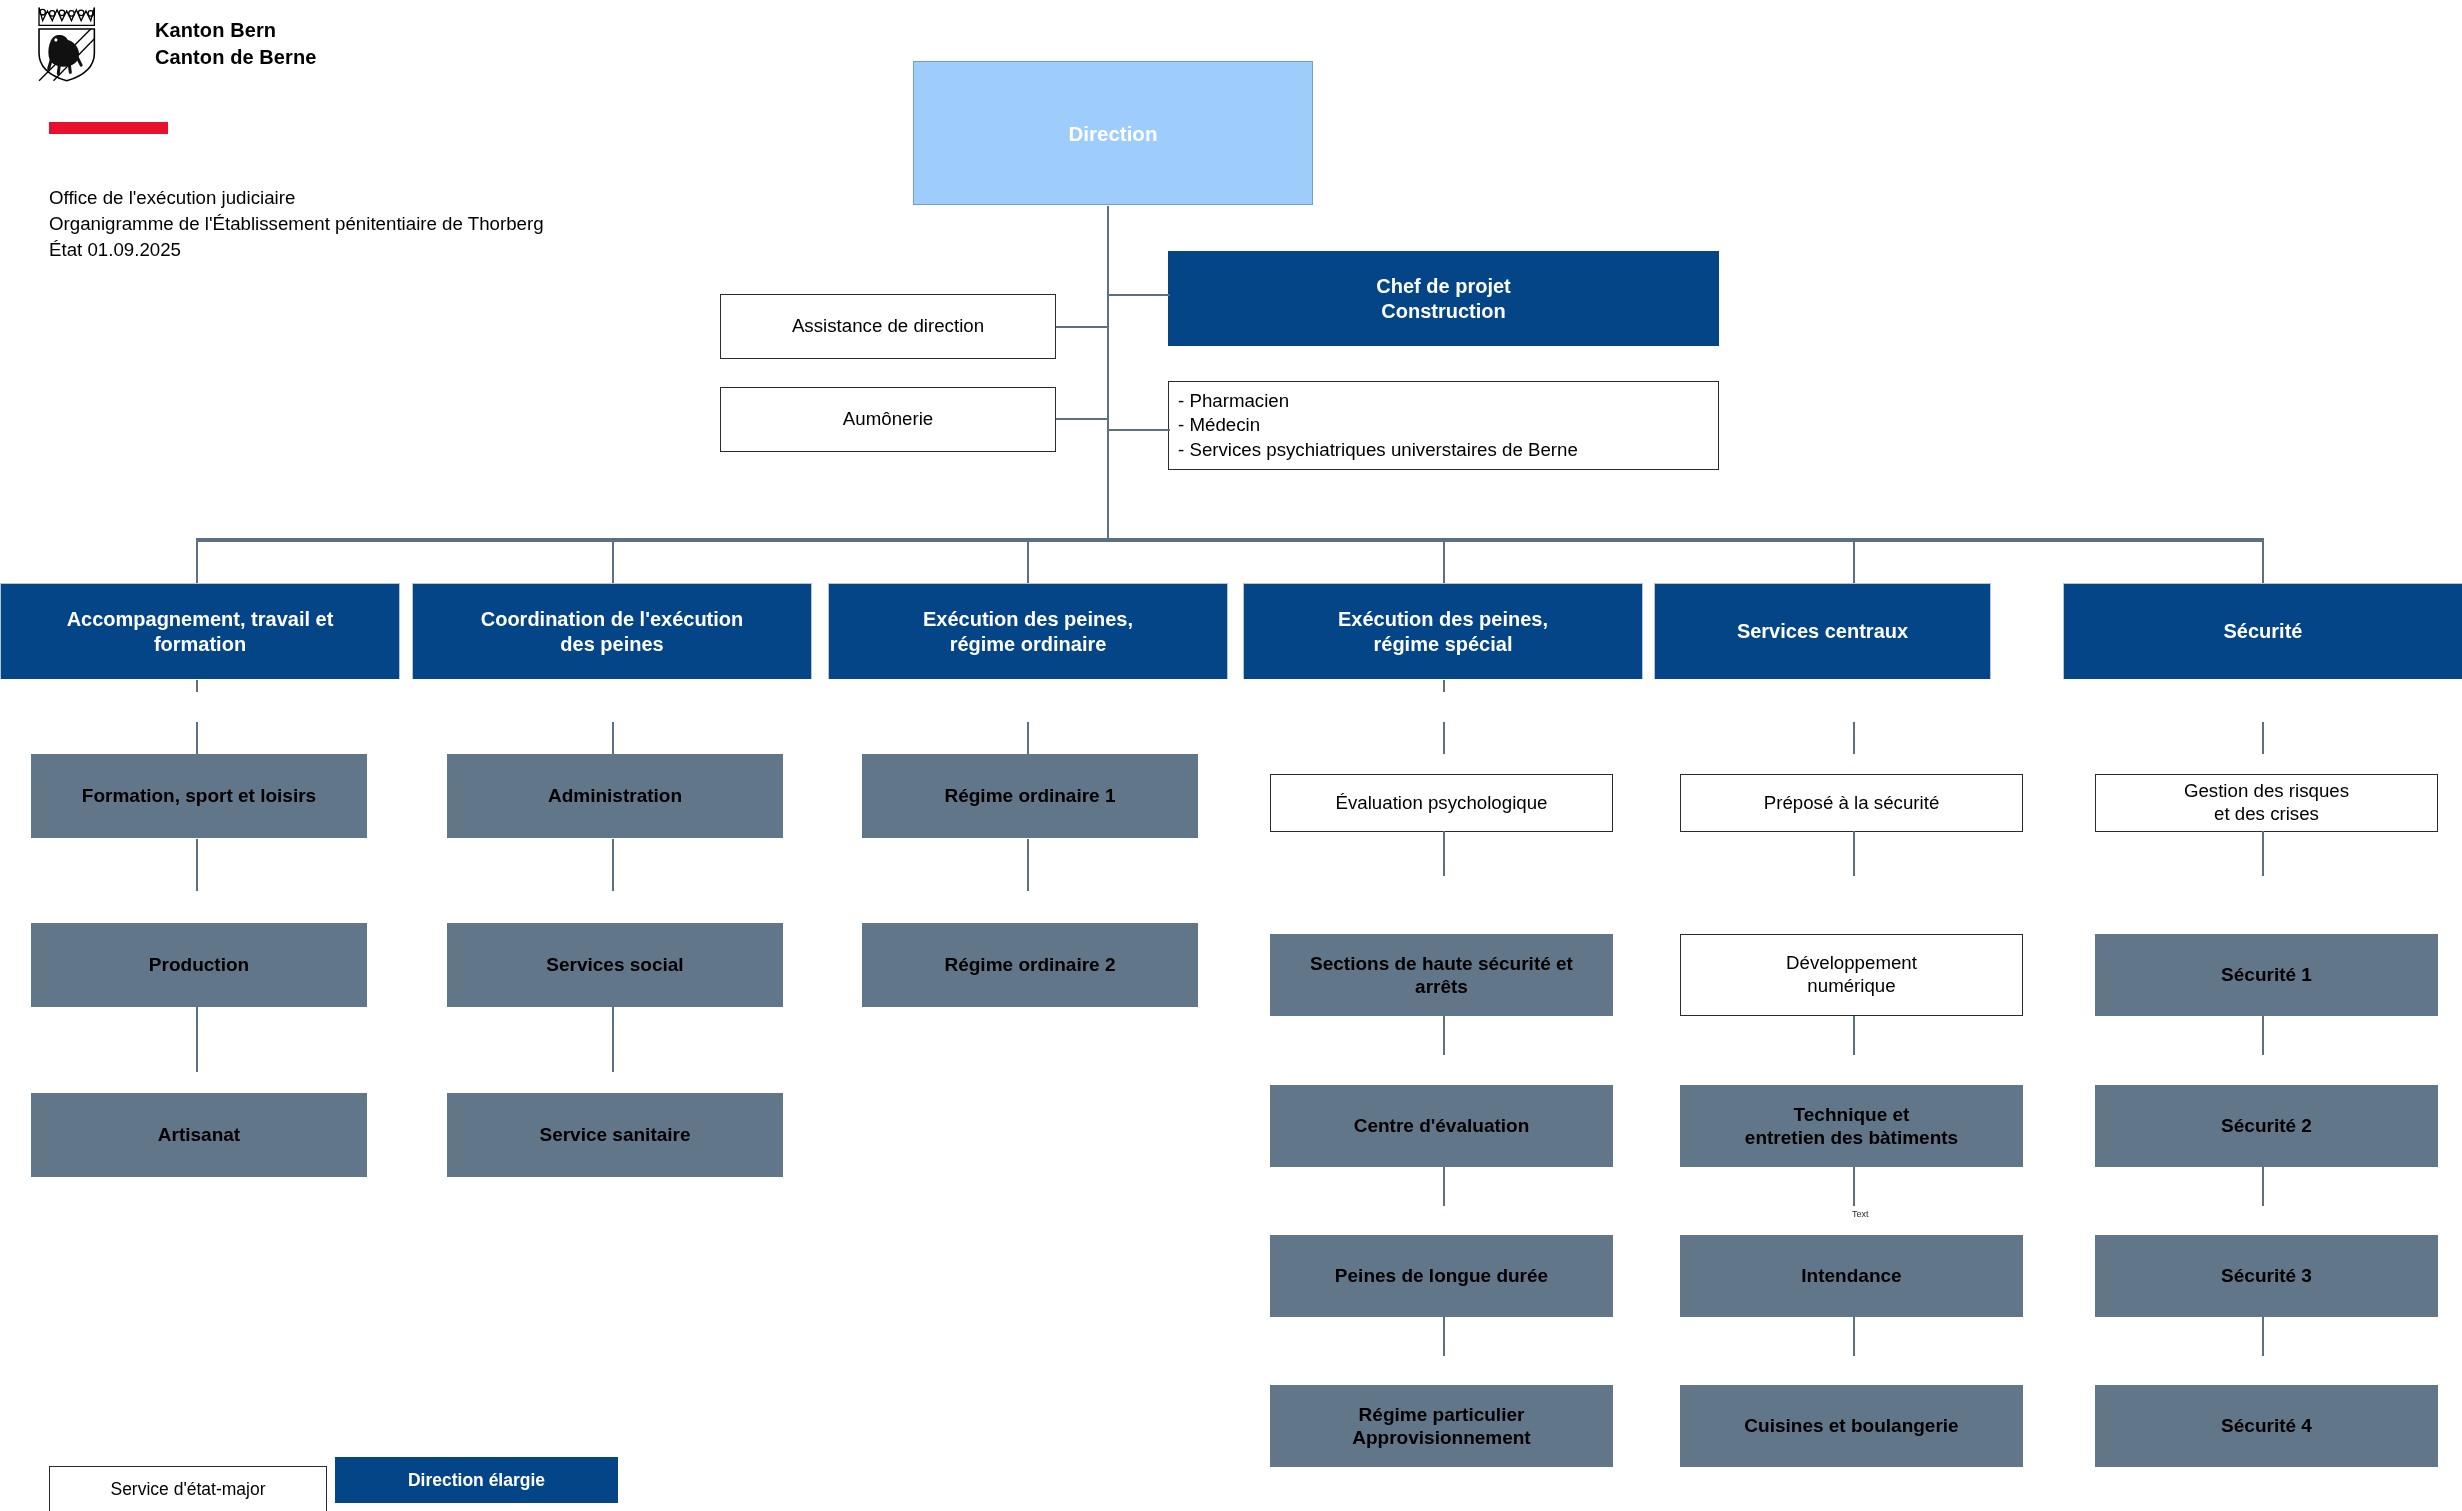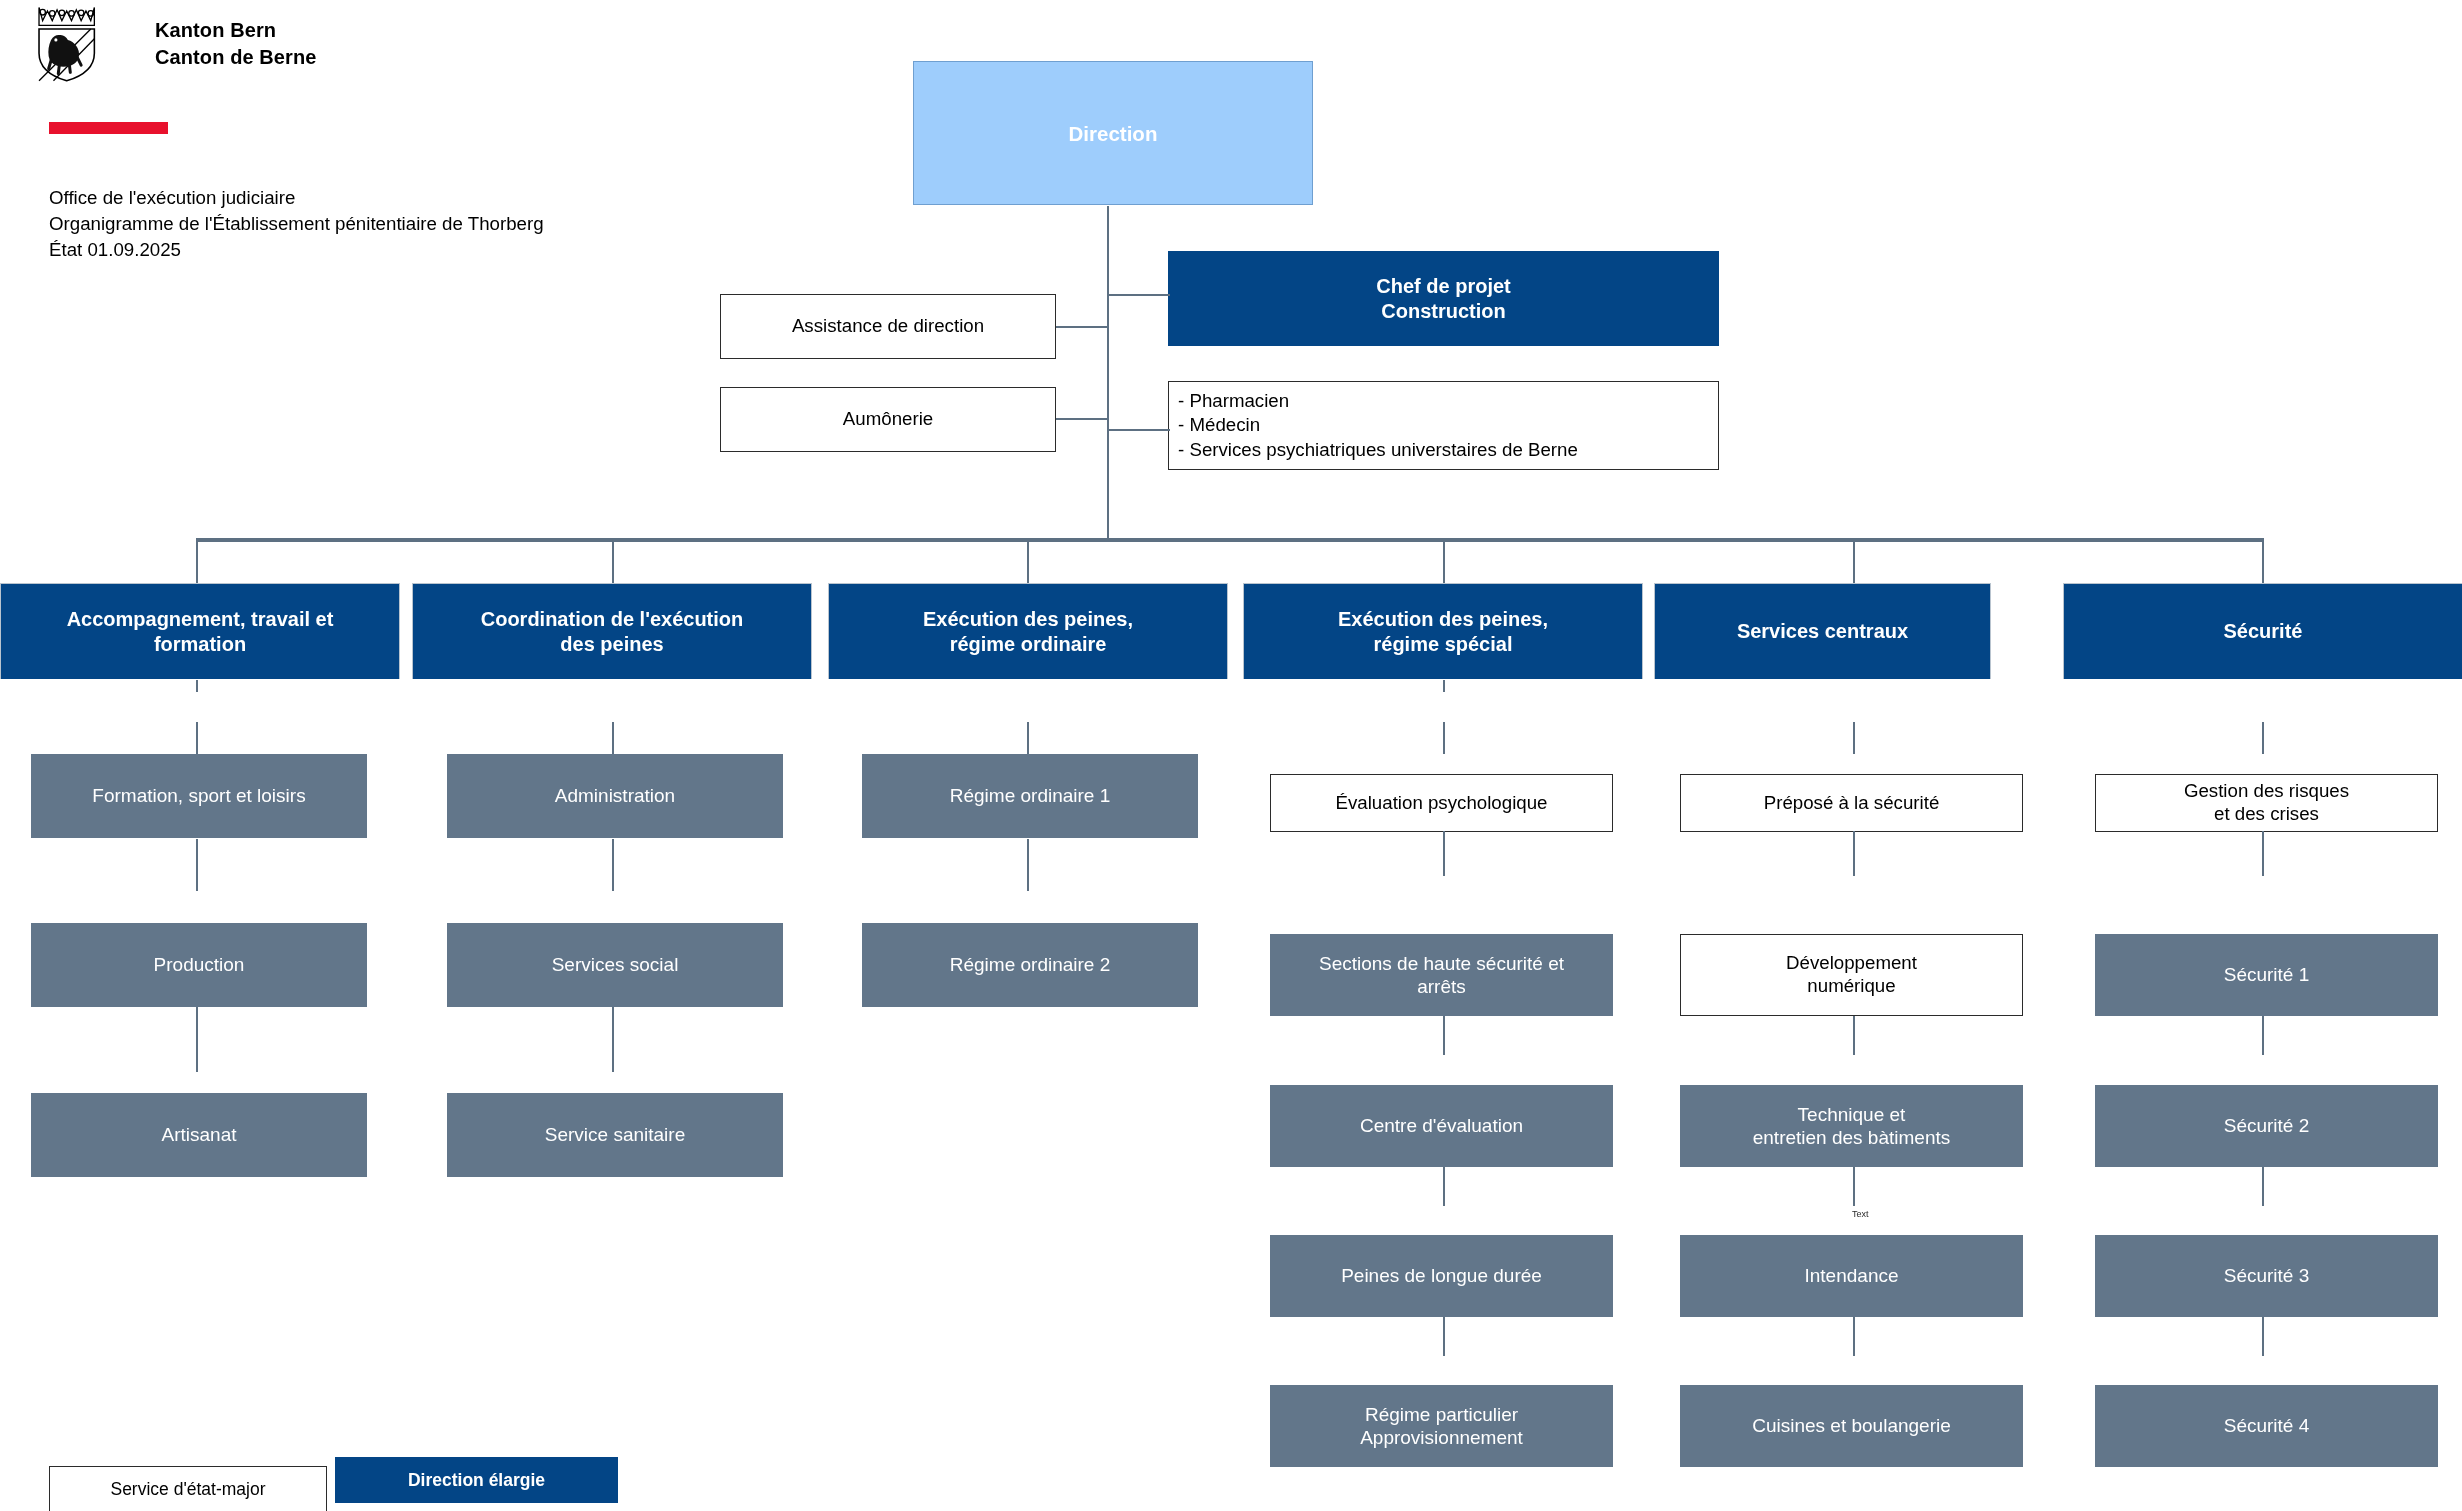--- a/index.html
+++ b/index.html
@@ -43,21 +43,21 @@
   }
   .node.darkblue {
     background: #034586; color: #ffffff;
     font-weight: bold; font-size: 20px;
   }
   .node.white {
     background: #ffffff; border: 0.6px solid #2b2b2b;
     color: #000000; font-size: 18.7px; font-weight: normal;
   }
   .node.slate {
-    background: #62768a; color: #ffffff; font-size: 19px; font-weight: normal;
+    background: #62768a; color: #000000; font-size: 19px; font-weight: bold;
   }
   .node.dept {
     background: #034586; color: #ffffff; font-weight: bold; font-size: 20px;
     border-left: 0.6px solid #b9c4cf; border-right: 0.6px solid #b9c4cf;
     border-top: 0.6px solid #b9c4cf;
   }
   .node.bullets {
     background: #ffffff; border: 0.6px solid #2b2b2b;
     color: #000; font-size: 18.7px; font-weight: normal;
     justify-content: flex-start; text-align: left;

